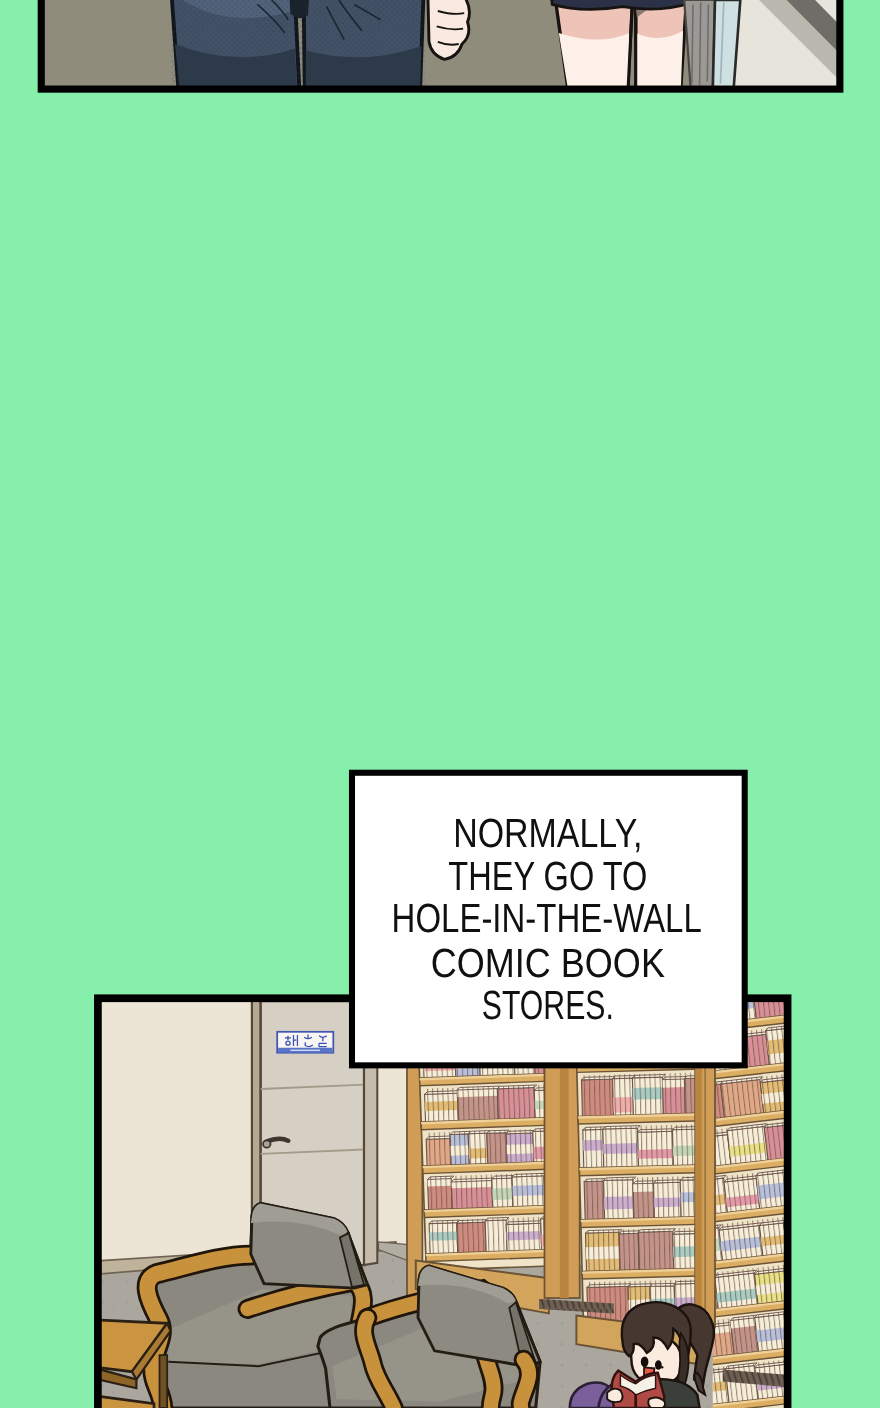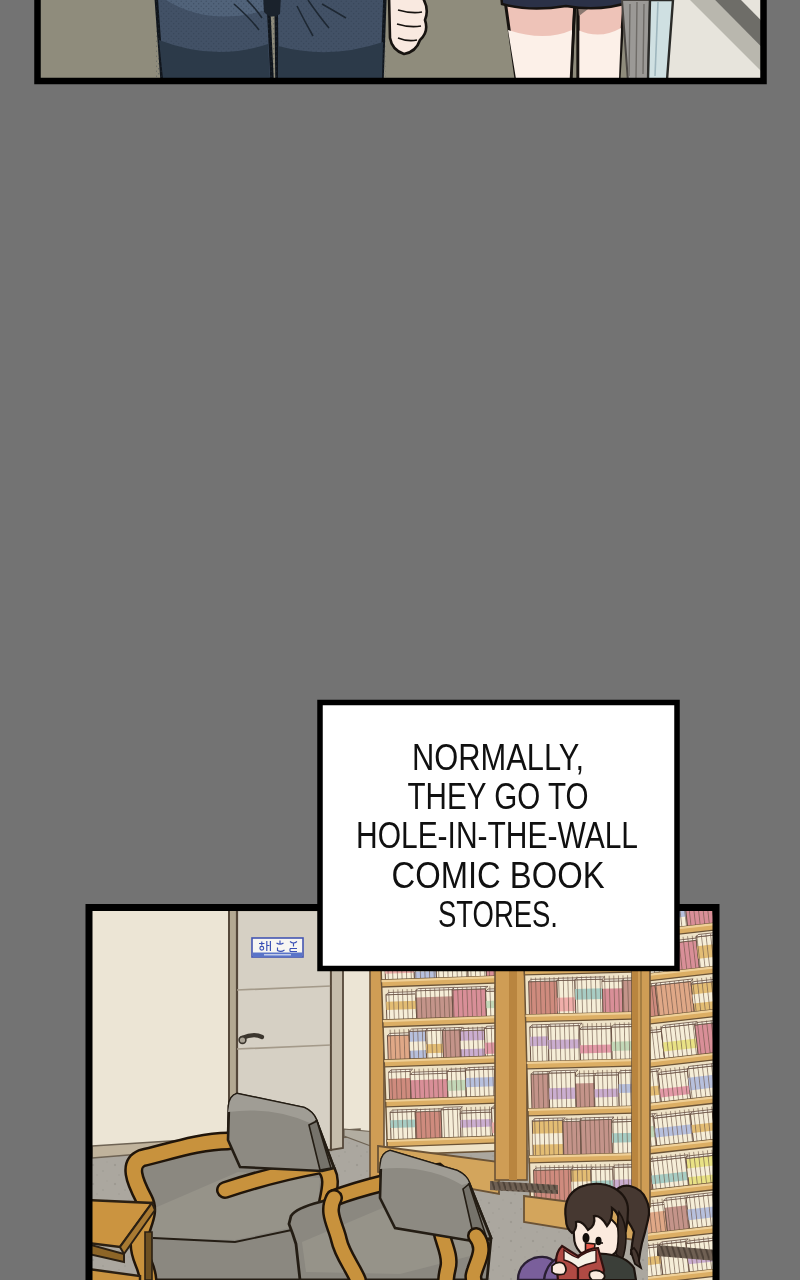--- a/index.html
+++ b/index.html
@@ -1,16 +1,16 @@
 <!DOCTYPE html>
 <html><head>
 <meta charset="utf-8">
 <style>
 html,body{margin:0;padding:0;background:#ffffff;}
-#page{position:relative;width:800px;height:1280px;background:#737373;overflow:hidden;}
+#page{position:relative;width:800px;height:1280px;background:#86efac;overflow:hidden;}
 svg{display:block;}
 text{font-family:"Liberation Sans",sans-serif;}
 </style>
 </head>
 <body>
 <div id="page">
 <svg width="800" height="1280" viewBox="0 0 800 1280">
 <defs>
 <pattern id="spine" width="4.6" height="12" patternUnits="userSpaceOnUse">
   <line x1="0.5" y1="0" x2="0.5" y2="12" stroke="#6b5346" stroke-width="0.85"></line>

